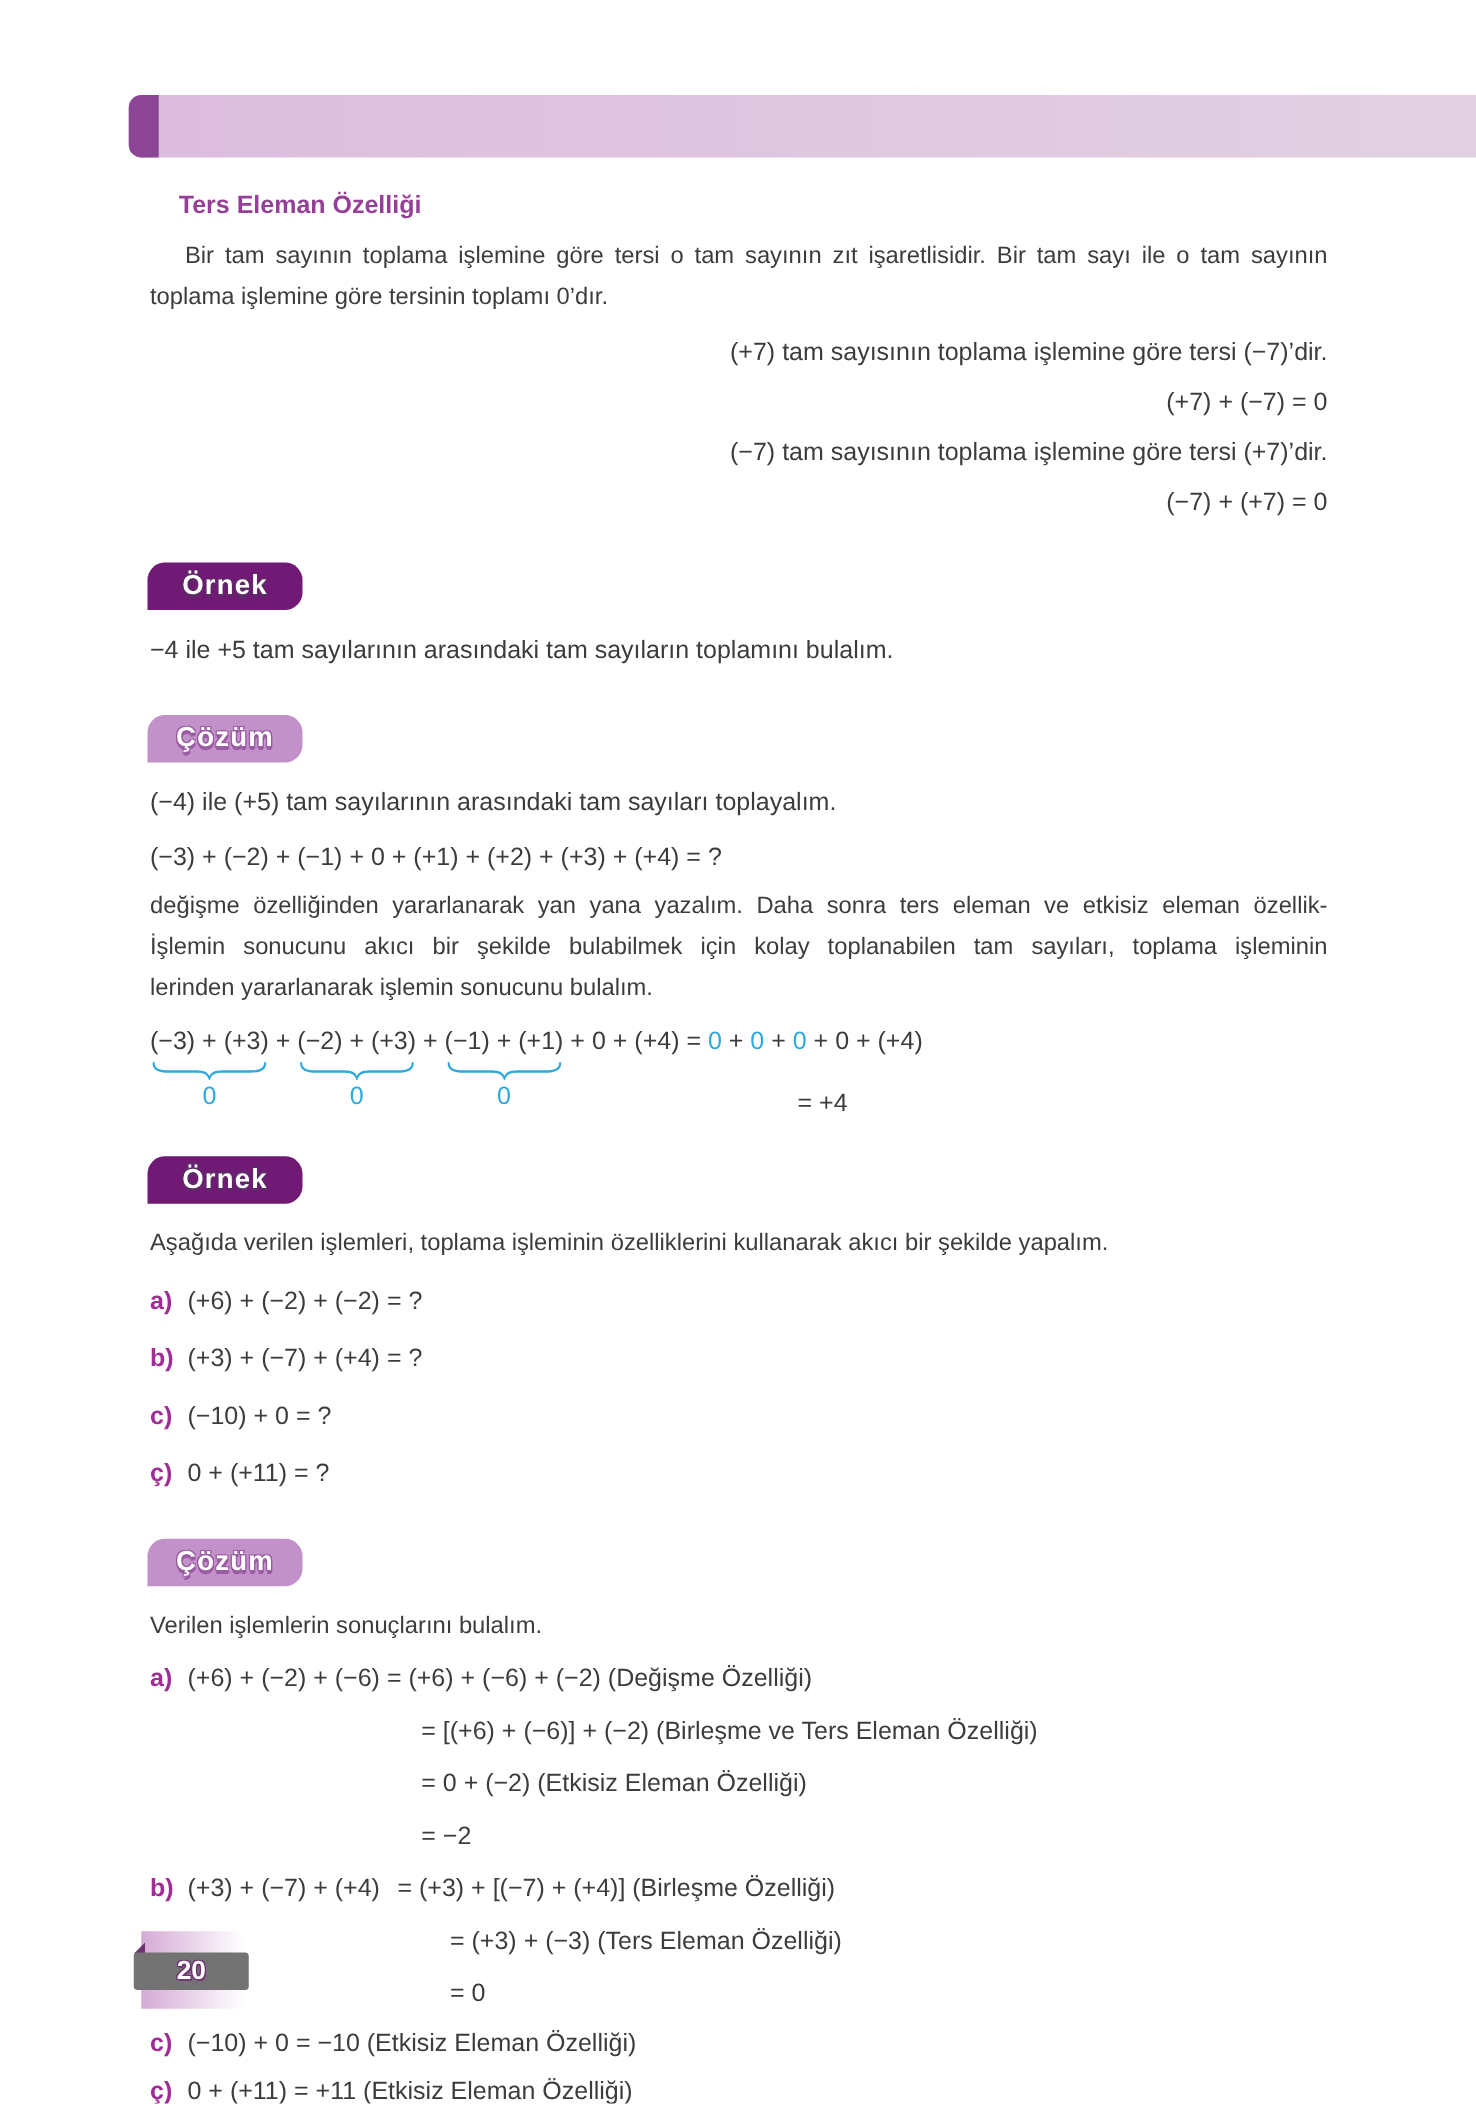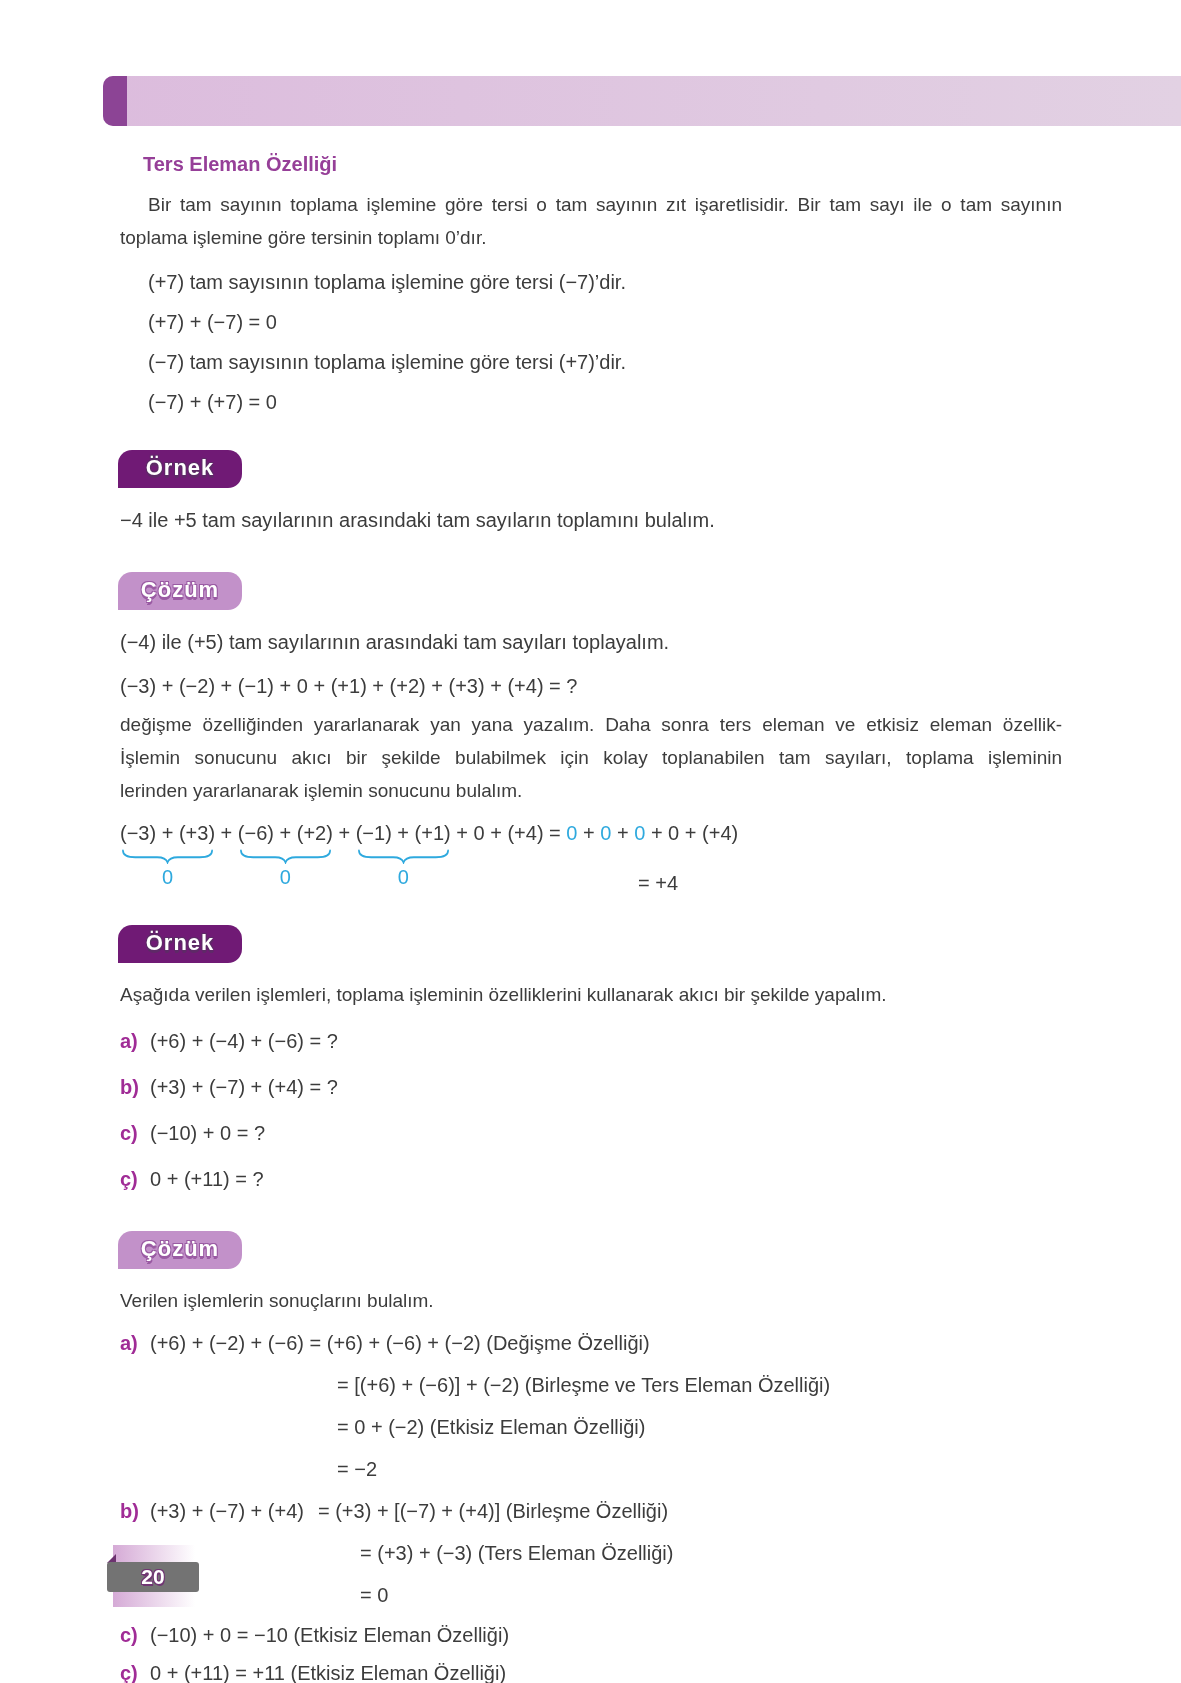--- a/index.html
+++ b/index.html
@@ -25,21 +25,21 @@
   }
   
   .content{position:absolute;left:0;top:126px;width:1181px;padding:0 119px 0 120px;box-sizing:border-box;}
   .section-title{
     margin:26px 0 0 23px;font-size:20px;line-height:24px;font-weight:bold;color:#963f98;
   }
   .para{margin-top:12px;font-size:19px;line-height:33px;}
   .just{text-align:justify;text-align-last:justify;}
   .indent{padding-left:28px;}
   .mathline{margin-top:16px;font-size:20px;line-height:24px;}
-  .indent2{padding-left:28px;}
+  .indent2{padding-left:28px;text-align:right;}
   
   .badge{
     display:inline-block;
     min-width:96px;
     padding:5px 14px 7px 14px;
     border-radius:14px 14px 14px 0;
     text-align:center;
   }
   .badge-ornek{background:#701a75;margin:36px 0 0 -2px;}
   .badge-cozum{background:#c291c9;margin:40px 0 0 -2px;}
@@ -134,42 +134,42 @@
     </div>
 
     <div class="eq-row">
       <span class="pair">
         <span>(−3) + (+3)</span>
         <svg class="brace" viewBox="0 0 144 20" preserveAspectRatio="none">
           <path d="M3,2 C3,8 8,11 22,11 L56,11 C66,11 70,13 72,18 C74,13 78,11 88,11 L122,11 C136,11 141,8 141,2" fill="none" stroke="#2ea9de" stroke-width="2.6" stroke-linecap="round"></path>
         </svg>
         <span class="pair-zero">0</span>
       </span><span> + </span><span class="pair">
-        <span>(−6) + (+2)</span>
+        <span>(−2) + (+3)</span>
         <svg class="brace" viewBox="0 0 144 20" preserveAspectRatio="none">
           <path d="M3,2 C3,8 8,11 22,11 L56,11 C66,11 70,13 72,18 C74,13 78,11 88,11 L122,11 C136,11 141,8 141,2" fill="none" stroke="#2ea9de" stroke-width="2.6" stroke-linecap="round"></path>
         </svg>
         <span class="pair-zero">0</span>
       </span><span> + </span><span class="pair">
         <span>(−1) + (+1)</span>
         <svg class="brace" viewBox="0 0 144 20" preserveAspectRatio="none">
           <path d="M3,2 C3,8 8,11 22,11 L56,11 C66,11 70,13 72,18 C74,13 78,11 88,11 L122,11 C136,11 141,8 141,2" fill="none" stroke="#2ea9de" stroke-width="2.6" stroke-linecap="round"></path>
         </svg>
         <span class="pair-zero">0</span>
       </span><span> + 0 + (+4) = </span><span class="blue">0</span><span> + </span><span class="blue">0</span><span> + </span><span class="blue">0</span><span> + 0 + (+4)</span>
     </div>
     <div class="eq-result">= +4</div>
 
     <div class="badge badge-ornek" style="margin-top:30px;">
       <span class="badge-text">Örnek</span>
     </div>
     <div class="mathline after-badge" style="font-size:19px;">Aşağıda verilen işlemleri, toplama işleminin özelliklerini kullanarak akıcı bir şekilde yapalım.</div>
 
     <div class="item">
-      <span class="item-label">a)</span><span>(+6) + (−4) + (−6) = ?</span>
+      <span class="item-label">a)</span><span>(+6) + (−2) + (−2) = ?</span>
     </div>
     <div class="item">
       <span class="item-label">b)</span><span>(+3) + (−7) + (+4) = ?</span>
     </div>
     <div class="item">
       <span class="item-label">c)</span><span>(−10) + 0 = ?</span>
     </div>
     <div class="item">
       <span class="item-label">ç)</span><span>0 + (+11) = ?</span>
     </div>

